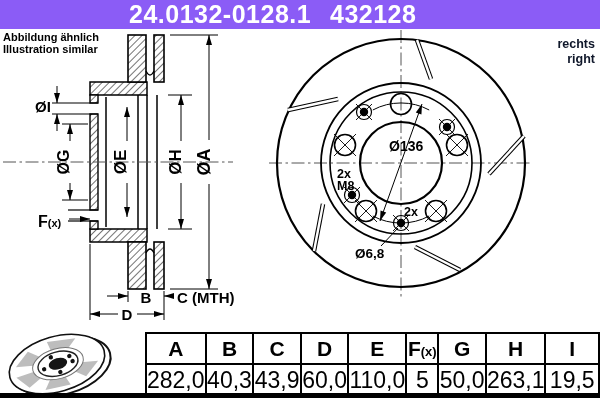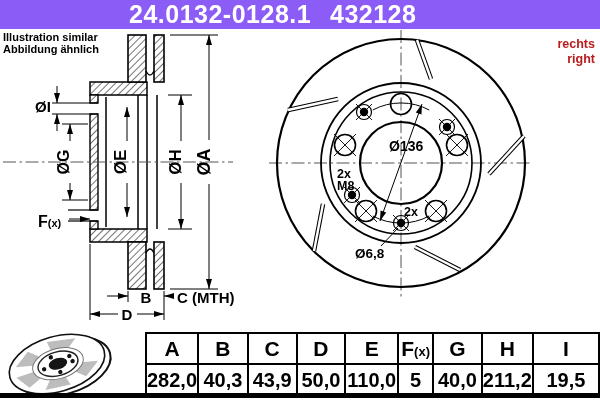--- a/index.html
+++ b/index.html
@@ -6,45 +6,45 @@
   .stage{position:relative;width:600px;height:400px;background:#fff;overflow:hidden;
          font-family:"Liberation Sans",sans-serif;}
   .topbar{position:absolute;left:0;top:0;width:600px;height:29px;background:#1b1be0;}
   .pn{position:absolute;top:0px;color:#fff;font-weight:bold;font-size:25px;
       letter-spacing:.5px;white-space:nowrap;}
   .pn1{left:129px;}
   .pn2{left:324px;margin-left:6px;}
   .note{position:absolute;left:3px;top:31px;font-size:11px;font-weight:bold;
         line-height:12px;color:#000;}
   .side{position:absolute;right:5px;top:37px;font-size:12.5px;font-weight:bold;
-        line-height:15px;color:#b91c1c;text-align:right;}
+        line-height:15px;color:#0f172a;text-align:right;}
   svg.draw{position:absolute;left:0;top:0;}
   svg text{font-family:"Liberation Sans",sans-serif;font-weight:bold;fill:#000;}
   table.spec{position:absolute;left:145px;top:332px;border-collapse:collapse;
              table-layout:fixed;}
   table.spec th,table.spec td{border:2.5px solid #000;text-align:center;
              padding:0;color:#000;background:#fff;white-space:nowrap;}
   table.spec th{height:29px;font-size:21px;font-weight:bold;}
-  table.spec td{height:31px;font-size:20px;font-weight:bold;}
+  table.spec td{height:31px;font-size:23px;font-weight:normal;}
   .sub{font-size:13px;font-weight:bold;}
   .bottomline{position:absolute;left:0;top:393px;width:600px;height:5px;background:#000;}
 </style>
 </head>
 <body>
 
 <div class="stage">
 
   <div class="topbar" style="background: #8b5cf6;">
     <span class="pn pn1">24.0132-0128.1</span>
     <span class="pn pn2">432128</span>
   </div>
 
   <div class="note">
+    <div>Abbildung ähnlich</div>
     <div>Illustration similar</div>
-    <div>Abbildung ähnlich</div>
   </div>
   <div class="side">
     <div>rechts</div>
     <div>right</div>
   </div>
 
   <svg class="draw" width="600" height="400" viewBox="0 0 600 400">
     <defs>
       <pattern id="h45" patternUnits="userSpaceOnUse" width="5" height="5" patternTransform="rotate(45)">
         <rect width="5" height="5" fill="#fff"></rect>
@@ -264,24 +264,24 @@
       <th>E</th>
       <th><span>F</span><span class="sub">(x)</span></th>
       <th>G</th>
       <th>H</th>
       <th>I</th>
     </tr>
     <tr>
       <td>282,0</td>
       <td>40,3</td>
       <td>43,9</td>
-      <td>50,0</td>
+      <td>60,0</td>
       <td>110,0</td>
       <td>5</td>
-      <td>40,0</td>
-      <td>211,2</td>
+      <td>50,0</td>
+      <td>263,1</td>
       <td>19,5</td>
     </tr>
   </tbody>
     </table>
 
   <div class="bottomline"></div>
 </div>
 
 </body></html>

